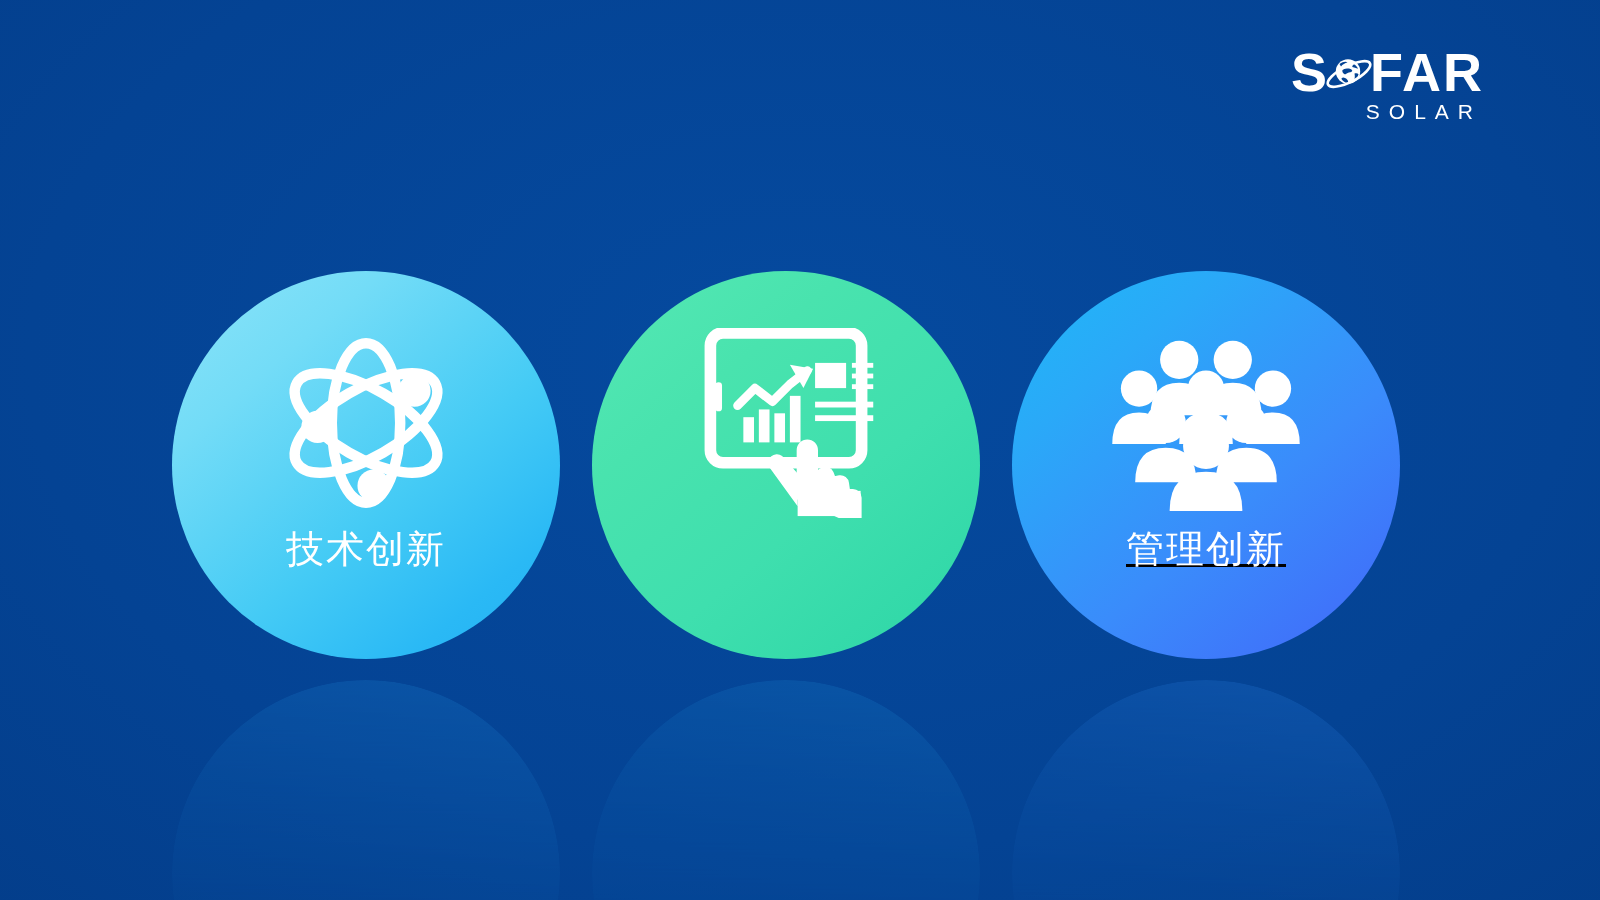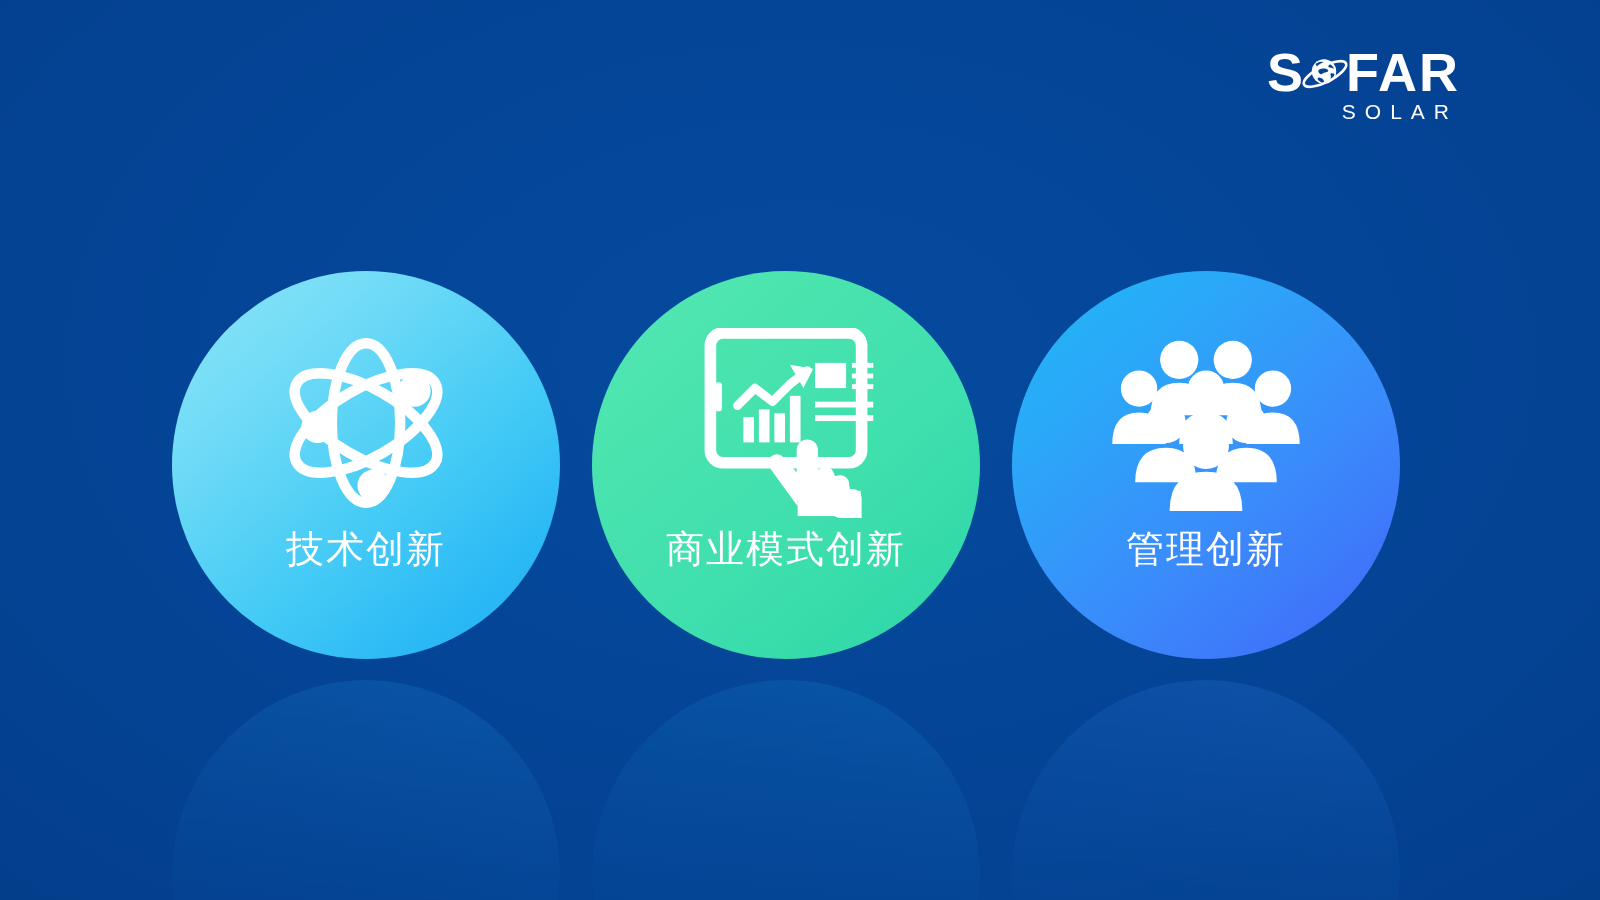--- a/index.html
+++ b/index.html
@@ -19,21 +19,21 @@
     overflow: hidden;
     background: #044394;
     background-image:
       radial-gradient(ellipse 1400px 900px at 50% 40%, #054a9f 0%, #044394 55%, #033b86 100%);
   }
 
   
   .brand {
     position: absolute;
     top: 48px;
-    right: 140px;
+    right: 116px;
     width: 240px;
     height: 78px;
     user-select: none;
   }
   .brand-main {
     position: relative;
     display: block;
     height: 48px;
     line-height: 48px;
     text-align: right;
@@ -94,20 +94,21 @@
   }
 
   .card-1 {
     background: linear-gradient(140deg, #8ce4f8 0%, #73dcf7 25%, #45cbf5 58%, #2ab9f5 82%, #22b0f4 100%);
   }
   .card-2 {
     background: linear-gradient(140deg, #55e8b4 0%, #49e3ae 30%, #3fdfae 60%, #33d9a9 85%, #2ed5a6 100%);
   }
   .card-3 {
     background: linear-gradient(140deg, #1fb8f7 0%, #2aa9f8 25%, #3a8cfb 60%, #3f74fa 85%, #3f6ef9 100%);
+    text-decoration: underline;
   }
 
   .card-icon {
     margin-top: 52px;
     width: 200px;
     height: 200px;
     display: flex;
     align-items: center;
     justify-content: center;
   }
@@ -212,21 +213,20 @@
           <rect x="168" y="58" width="22" height="5" fill="#ffffff"></rect>
           <rect x="130" y="76" width="60" height="6" fill="#ffffff"></rect>
           <rect x="130" y="90" width="60" height="6" fill="#ffffff"></rect>
 
           <path d="M112 176 L112 126 a10 10 0 0 1 20 0 v22 l5 -3 a8 8 0 0 1 11 4 l2 5 l5 -1 a8 8 0 0 1 9 7 l1 7
                    l4 0 a8 8 0 0 1 8 8 v30 z" fill="#ffffff" stroke="#ffffff" stroke-width="2" stroke-linejoin="round"></path>
           <path d="M112 150 L96 132 a9 9 0 0 0 -13 12 l29 40 z" fill="#ffffff"></path>
           <rect x="112" y="168" width="65" height="26" fill="#ffffff"></rect>
         </svg>
       </div>
-      <div class="card-label">商业模式创新</div>
     </div>
 
     <div class="card card-3">
       <div class="card-icon">
         <svg width="192" height="176" viewBox="0 0 200 184" xmlns="http://www.w3.org/2000/svg">
           <g fill="#ffffff">
 
             <circle cx="72" cy="26" r="20"></circle>
             <path d="M42 84 q0 -34 30 -34 q30 0 30 34 z"></path>
             <circle cx="128" cy="26" r="20"></circle>

